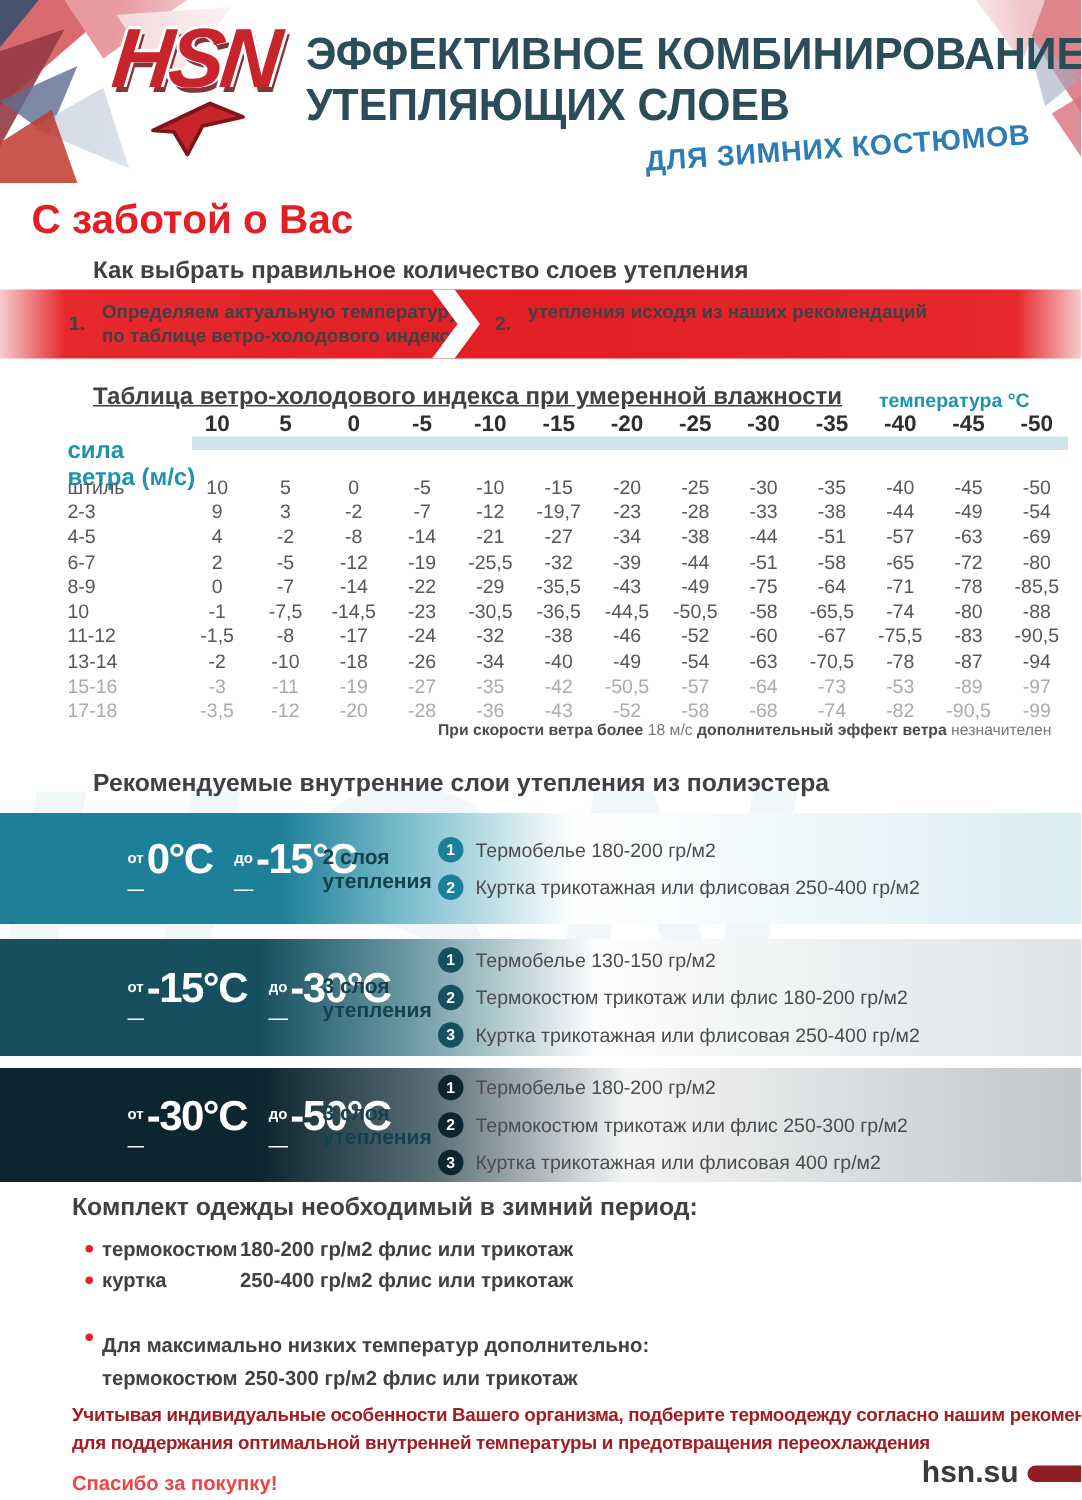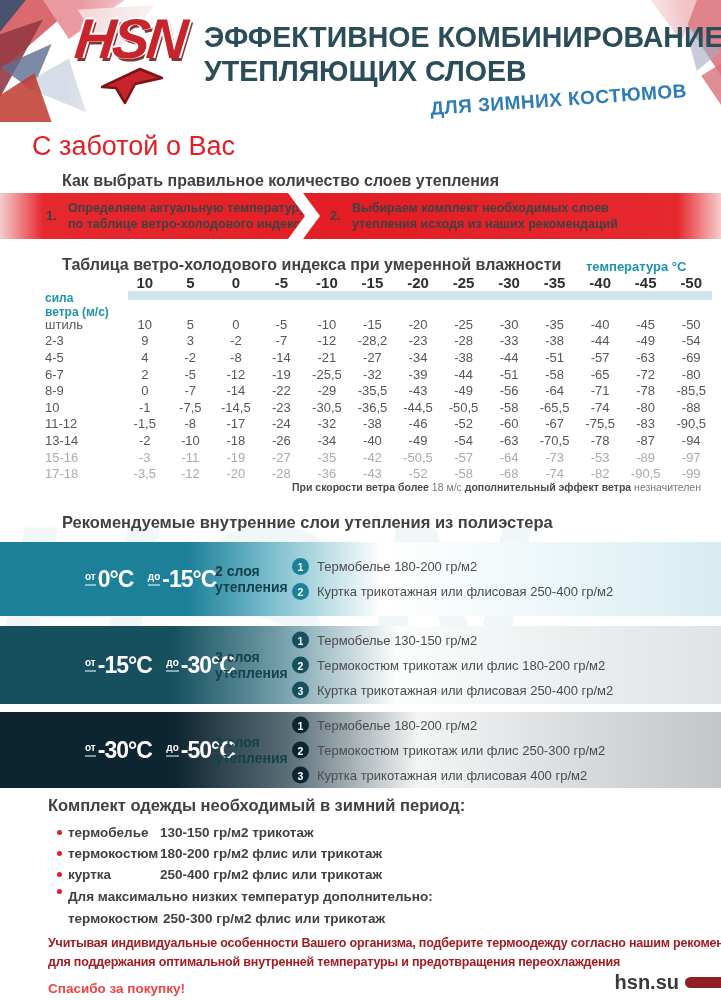--- a/index.html
+++ b/index.html
@@ -34,36 +34,36 @@
   .logo-check{margin:-4px auto 0 auto;display:block;}
 
   .title-wrap{position:absolute;left:204px;top:20px;width:510px;}
   .title-line{font-size:30px;font-weight:bold;color:#2b4d59;line-height:1.12;
     transform:scaleX(.95);transform-origin:left;white-space:nowrap;letter-spacing:0;}
   .ribbon{position:absolute;right:28px;top:88px;transform:rotate(-4deg);
     color:#2d7cb5;font-size:19px;font-weight:bold;letter-spacing:.5px;
     background:#fff;padding:1px 6px;white-space:nowrap;}
 
   
-  .tagline{position:absolute;left:32px;top:131px;font-size:27px;font-weight:normal;color:#e31e24;}
+  .tagline{position:absolute;left:21px;top:131px;font-size:27px;font-weight:bold;color:#e31e24;}
   .steps-heading{position:absolute;left:62px;top:172px;font-size:16px;font-weight:bold;color:#414042;}
   .red-band{position:absolute;left:0;top:193px;width:721px;height:46px;
     background:linear-gradient(90deg,#f6cccd 0%,#e6292f 6%,#e31e24 50%,#e6292f 94%,#f6cccd 100%);}
   .chev{position:absolute;left:288px;top:0;}
   .step-num{position:absolute;top:15px;font-size:13px;font-weight:bold;}
   .step-text{position:absolute;top:7px;font-size:12.5px;font-weight:bold;line-height:1.3;white-space:nowrap;}
   .s1n{left:46px;} .s1t{left:68px;} .s2n{left:330px;} .s2t{left:352px;}
 
   
-  .wct-title{position:absolute;left:62px;top:256px;font-size:16px;font-weight:bold;color:#414042;}
+  .wct-title{position:absolute;left:62px;top:256px;font-size:16px;font-weight:bold;color:#414042;text-decoration:underline;}
   .wct-unit{position:absolute;left:586px;top:259px;font-size:13px;font-weight:bold;color:#1f93ab;}
   .wct-strip{position:absolute;left:128px;top:291px;width:584px;height:9px;background:#cfe4eb;}
   .wct-temp-row{position:absolute;left:122px;top:274px;width:592px;display:grid;
     grid-template-columns:repeat(13,1fr);text-align:center;font-size:15px;font-weight:bold;color:#2d2e30;z-index:2;}
-  .wct-windhdr{position:absolute;left:45px;top:292px;font-size:12px;font-weight:bold;
+  .wct-windhdr{position:absolute;left:45px;top:292px;font-size:16px;font-weight:bold;
     color:#1f93ab;line-height:1.15;}
   .wct-body{position:absolute;left:45px;top:316px;width:669px;}
   .wct-row{display:flex;align-items:center;height:16.6px;font-size:13px;color:#56575a;}
   .wct-wind{width:77px;}
   .wct-vals{width:592px;display:grid;grid-template-columns:repeat(13,1fr);text-align:center;}
   .wct-row.muted{color:#a9abae;}
   .wct-note{position:absolute;right:20px;top:481px;font-size:10.5px;color:#77787b;white-space:nowrap;}
   .wct-note .nb{font-weight:bold;color:#4b4b4d;}
 
   
@@ -72,22 +72,22 @@
     letter-spacing:26px;color:rgba(119,176,192,.10);z-index:0;user-select:none;line-height:1;}
   .band{position:absolute;left:0;width:721px;z-index:1;}
   .band1{top:542px;height:74px;
     background:linear-gradient(90deg,#1d8099 0%,#1d8099 26%,#7fc0cf 38%,#ffffff 53%,#f1f9fb 72%,#d8ecf2 100%);}
   .band2{top:626px;height:78px;
     background:linear-gradient(90deg,#16505f 0%,#16505f 24%,#6d9aa5 38%,#fcfdfd 55%,#eef1f2 76%,#dfe3e5 100%);}
   .band3{top:712px;height:76px;
     background:linear-gradient(90deg,#0d2530 0%,#0d2530 24%,#5a6e78 40%,#f4f5f5 58%,#d9dcde 80%,#c2c6c9 100%);}
   .band-range{position:absolute;left:85px;top:50%;transform:translateY(-50%);color:#fff;white-space:nowrap;}
   .rng-pre{display:inline-block;font-size:10px;font-weight:bold;transform:translateY(-7px);
-    border-bottom:1.5px solid #fff;padding-bottom:3px;margin-right:2px;}
-  .rng-val{font-size:23px;font-weight:bold;letter-spacing:-1px;}
+    border-bottom:1.5px solid #fff;padding-bottom:15px;margin-right:2px;}
+  .rng-val{font-size:28px;font-weight:bold;letter-spacing:-1px;}
   .rng-gap{display:inline-block;width:10px;}
   .band-layers{position:absolute;left:215px;top:50%;transform:translateY(-50%);
     font-size:14px;font-weight:bold;color:#14414d;line-height:1.15;}
   .band-items{position:absolute;left:292px;top:50%;transform:translateY(-50%);
     display:flex;flex-direction:column;gap:8px;}
   .band-item{display:flex;align-items:center;}
   .b-num{width:17px;height:17px;border-radius:50%;color:#fff;font-size:10.5px;font-weight:bold;
     display:flex;align-items:center;justify-content:center;flex:0 0 17px;}
   .b-tx{margin-left:8px;font-size:13px;color:#4b4c4e;white-space:nowrap;}
 
@@ -155,21 +155,20 @@
     <span class="step-num s1n">1.</span>
     <div class="step-text s1t">
       <div>Определяем актуальную температуру</div>
       <div>по таблице ветро-холодового индекса</div>
     </div>
     <svg class="chev" width="34" height="46" viewBox="0 0 34 46">
       <polygon points="0,0 15,0 32,23 15,46 0,46 17,23" fill="#ffffff"></polygon>
     </svg>
     <span class="step-num s2n">2.</span>
     <div class="step-text s2t">
-      <div>Выбираем комплект необходимых слоев</div>
       <div>утепления исходя из наших рекомендаций</div>
     </div>
   </div>
 
   <div class="wct-title">Таблица ветро-холодового индекса при умеренной влажности</div>
   <div class="wct-unit">температура °С</div>
   <div class="wct-strip"></div>
   <div class="wct-temp-row">
       <div>10</div>
       <div>5</div>
@@ -209,21 +208,21 @@
         </div>
       </div>
       <div class="wct-row">
         <div class="wct-wind">2-3</div>
         <div class="wct-vals">
           <div>9</div>
           <div>3</div>
           <div>-2</div>
           <div>-7</div>
           <div>-12</div>
-          <div>-28,2</div>
+          <div>-19,7</div>
           <div>-23</div>
           <div>-28</div>
           <div>-33</div>
           <div>-38</div>
           <div>-44</div>
           <div>-49</div>
           <div>-54</div>
         </div>
       </div>
       <div class="wct-row">
@@ -266,21 +265,21 @@
         <div class="wct-wind">8-9</div>
         <div class="wct-vals">
           <div>0</div>
           <div>-7</div>
           <div>-14</div>
           <div>-22</div>
           <div>-29</div>
           <div>-35,5</div>
           <div>-43</div>
           <div>-49</div>
-          <div>-56</div>
+          <div>-75</div>
           <div>-64</div>
           <div>-71</div>
           <div>-78</div>
           <div>-85,5</div>
         </div>
       </div>
       <div class="wct-row">
         <div class="wct-wind">10</div>
         <div class="wct-vals">
           <div>-1</div>
@@ -444,25 +443,20 @@
           <span class="b-num" style="background: rgb(13, 37, 48);">3</span>
           <span class="b-tx">Куртка трикотажная или флисовая 400 гр/м2</span>
         </div>
       </div>
   </div>
 
   <div class="kit-heading">Комплект одежды необходимый в зимний период:</div>
   <div class="kit-list">
       <div class="kit-row">
         <span class="dot"></span>
-        <span class="kit-name">термобелье</span>
-        <span class="kit-spec">130-150 гр/м2 трикотаж</span>
-      </div>
-      <div class="kit-row">
-        <span class="dot"></span>
         <span class="kit-name">термокостюм</span>
         <span class="kit-spec">180-200 гр/м2 флис или трикотаж</span>
       </div>
       <div class="kit-row">
         <span class="dot"></span>
         <span class="kit-name">куртка</span>
         <span class="kit-spec">250-400 гр/м2 флис или трикотаж</span>
       </div>
     </div>
   <div class="kit-extra-title">

